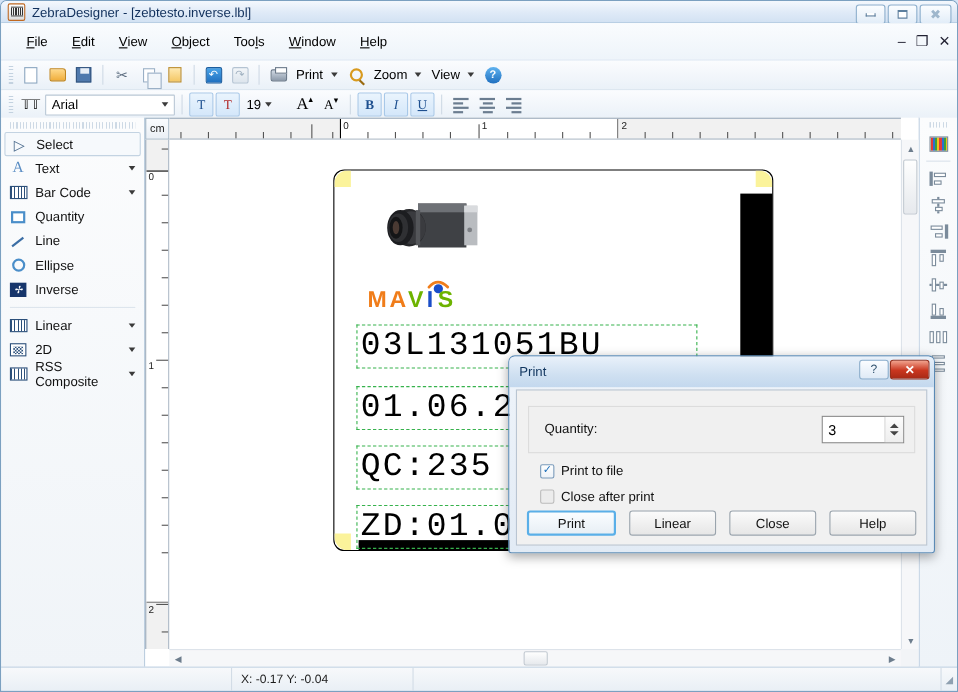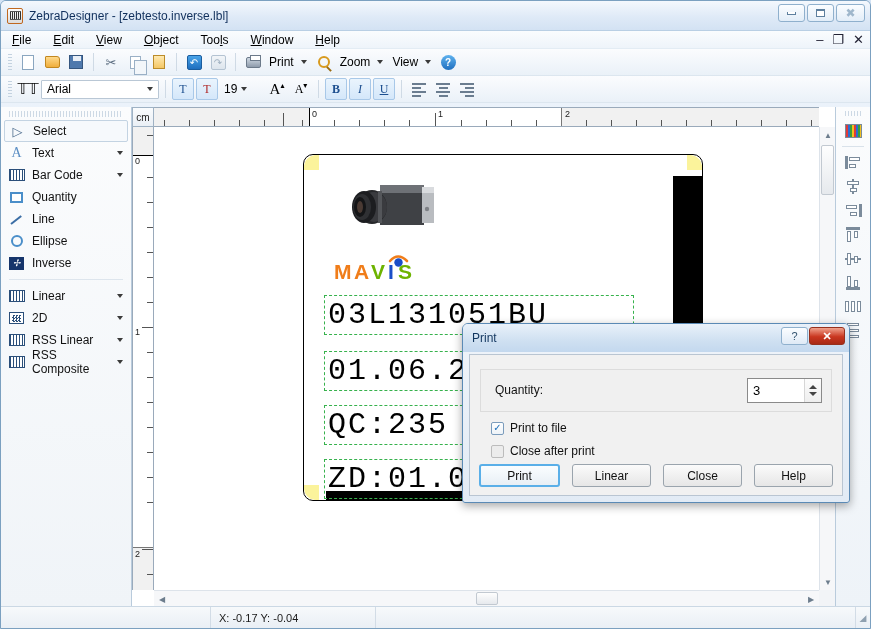--- a/index.html
+++ b/index.html
@@ -15,21 +15,21 @@
   .app {
     position: absolute; inset: 0;
     border: 1px solid #7ba0c0;
     border-radius: 6px 6px 0 0;
     background: linear-gradient(#eef4fb, #dce9f7);
     overflow: hidden;
   }
 
   
   .titlebar {
-    height: 30px; position: relative;
+    height: 20px; position: relative;
     background: linear-gradient(#f4f8fd, #dfeaf7 55%, #d3e2f3);
     border-bottom: 1px solid #b9cfe4;
     display: flex; align-items: center; padding-left: 6px;
   }
   .app-icon {
     width: 16px; height: 16px; border: 1px solid #c06820;
     background: linear-gradient(#fdfdfd,#dcdcdc);
     border-radius: 2px; margin-right: 6px;
     display:flex; align-items:center; justify-content:center;
   }
@@ -44,24 +44,24 @@
     border-radius:3px; display:flex;align-items:center;justify-content:center;
     font-size:10px; color:#4a6b8a;
   }
   .win-btn.close { width:29px; }
   .gl-min { width:9px;height:3px;border:1px solid #5d7f9e;border-top:none;background:#fff;}
   .gl-max { width:9px;height:8px;border:1px solid #5d7f9e;border-top:2px solid #5d7f9e;background:#fff;}
   .gl-x { font-size:12px;color:#9fb7cc; line-height:1; }
 
   
   .menubar {
-    height: 18px; display:flex; align-items:center;
+    height: 34px; display:flex; align-items:center;
     background: linear-gradient(#fafcfe,#eef4fa);
     border-bottom:1px solid #e3ecf4;
-    position:relative;text-align:right;
+    padding-left:12px; position:relative;text-align:right;
   }
   .menu-item { padding: 2px 11px; font-size:12px; color:#000; }
   .menu-item u { text-decoration: underline; }
   .mdi-btns { position:absolute; right:6px; display:flex; gap:9px; align-items:center; color:#223; }
   .mdi-btns span { font-size:13px; font-family:"Liberation Sans",sans-serif; }
 
   
   .toolbar {
     height:27px; display:flex; align-items:center;
     background: linear-gradient(#fbfcfe,#eaf1f8);
@@ -90,21 +90,21 @@
   .ic-undo { width:15px;height:15px;background:linear-gradient(#49a3e8,#1f6fbf);border:1px solid #1b5d9e;border-radius:2px;
              color:#fff;font-size:10px;display:flex;align-items:center;justify-content:center; }
   .ic-redo { width:15px;height:15px;background:linear-gradient(#f2f5f8,#dde5ed);border:1px solid #b4c3d2;border-radius:2px;
              color:#9fb0c0;font-size:10px;display:flex;align-items:center;justify-content:center; }
   .ic-print { width:15px;height:11px;background:linear-gradient(#cfd8e2,#8e9bab);border:1px solid #6c7a8a;border-radius:2px;position:relative; }
   .ic-print:after{content:"";position:absolute;left:3px;top:-3px;width:9px;height:4px;background:#fff;border:1px solid #6c7a8a;}
   .ic-zoom { width:12px;height:12px;border:2px solid #d89a1e;border-radius:50%;position:relative; }
   .ic-zoom:after{content:"";position:absolute;right:-4px;bottom:-4px;width:6px;height:2px;background:#9a6a10;transform:rotate(45deg);}
   .ic-help { width:15px;height:15px;border-radius:50%;background:linear-gradient(#5fb2ef,#1f6fbf);
              color:#fff;font-size:10px;font-weight:bold;display:flex;align-items:center;justify-content:center; }
-  .ic-T { font-family:"Liberation Serif",serif;font-size:15px; }
+  .ic-T { font-family:"Liberation Serif",serif;font-size:12px; }
   .ic-bold{font-weight:bold;color:#1d4f8f;font-family:"Liberation Serif",serif;}
   .ic-ital{font-style:italic;color:#1d4f8f;font-family:"Liberation Serif",serif;}
   .ic-und{text-decoration:underline;color:#1d4f8f;font-family:"Liberation Serif",serif;}
   .ic-align { width:14px;height:12px; }
   .ic-align i { display:block;height:2px;background:#6b7d90;margin-bottom:2px; }
   .tb-box { border:1px solid #a8c8e8;background:linear-gradient(#eaf4fd,#d4e7fa);border-radius:2px; }
 
   .font-combo {
     display:flex;align-items:center;height:19px;width:118px;
     border:1px solid #b9c7d5;background:#fff;border-radius:1px;padding-left:2px;
@@ -497,27 +497,20 @@
         <span class="lbl">Linear</span>
         <span class="caret"></span>
       </div>
       <div class="tbx-item">
         <span class="ti">
             <i class="ti-2d">
               <i></i>
             </i>
           </span>
         <span class="lbl">2D</span>
-        <span class="caret"></span>
-      </div>
-      <div class="tbx-item">
-        <span class="ti">
-            <i class="ti-bar"></i>
-          </span>
-        <span class="lbl">RSS Linear</span>
         <span class="caret"></span>
       </div>
       <div class="tbx-item">
         <span class="ti">
             <i class="ti-bar"></i>
           </span>
         <span class="lbl">RSS Composite</span>
         <span class="caret"></span>
       </div>
     </div>

